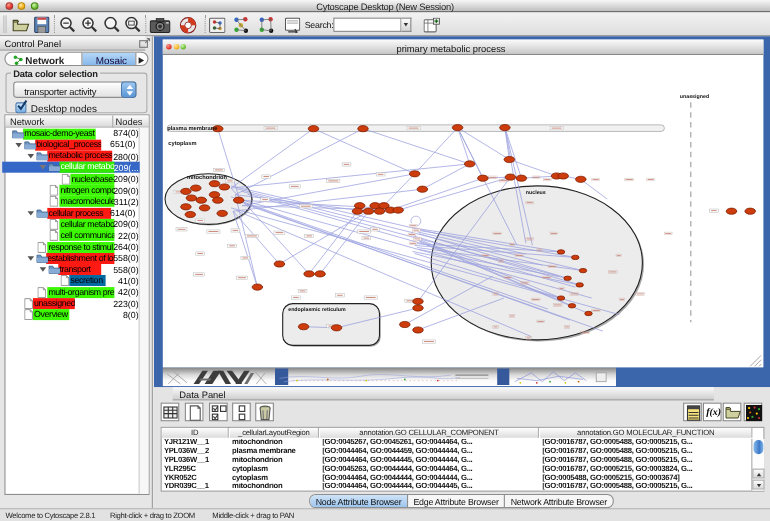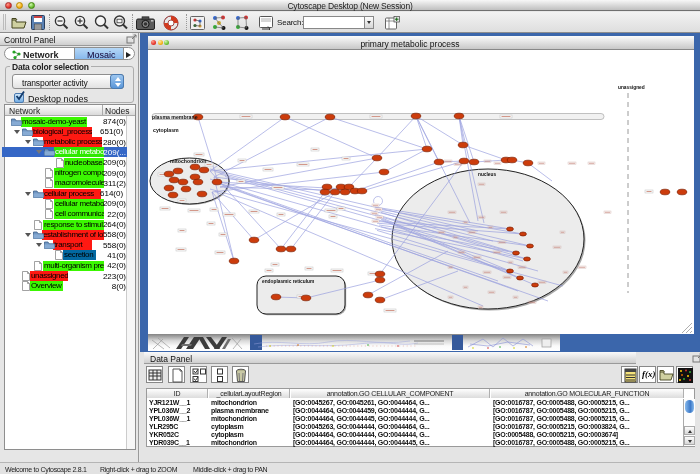--- a/index.html
+++ b/index.html
@@ -659,21 +659,21 @@
             <line x1="534" y1="282" x2="544" y2="272"></line>
             <line x1="538" y1="282" x2="544" y2="276"></line>
             <line x1="542" y1="282" x2="544" y2="280"></line>
           </g>
 </svg>
       </div>
  </div>
 </div>
 
 <div class="abs" style="left:140px;top:352px;width:560px;height:110px;background:#e4e4e4">
- <div class="abs" style="left:4px;top:0;width:492px;height:12px;background:linear-gradient(#fafafa,#cfcfcf);border-bottom:1px solid #9a9a9a">
+ <div class="abs" style="left:17px;top:0;width:492px;height:12px;background:linear-gradient(#fafafa,#cfcfcf);border-bottom:1px solid #9a9a9a">
   <div class="abs" style="left:6px;top:2px;font-size:8.5px;color:#111">Data Panel</div>
   <svg class="abs" style="left:548px;top:0.5px" width="11" height="11">
         <rect x="1" y="3" width="7" height="6" fill="none" stroke="#777" stroke-width="1"></rect>
         <path d="M6,5 L10,1 M10,1 L7.5,1 M10,1 L10,3.5" stroke="#777" stroke-width="1" fill="none"></path>
       </svg>
  </div>
 
  <div class="abs" style="left:6px;top:14px;width:17px;height:17px;background:#fff;border:1px solid #888">
       <svg width="15" height="15" style="margin:1px">
         <rect x="1" y="2" width="12" height="10" fill="#eee" stroke="#333"></rect>
@@ -780,18 +780,23 @@
    <div class="abs" style="left:1px;top:1px;width:9px;height:13px;border-radius:5px;background:linear-gradient(90deg,#86b9ec,#3c79c8 60%,#86b9ec)"></div>
    <div class="abs" style="left:0;top:27px;width:11px;height:9px;background:linear-gradient(#fdfdfd,#d8d8d8);border:1px solid #aaa">
           <div style="margin:2.5px 0 0 2.5px;width:0;height:0;border-left:2.5px solid transparent;border-right:2.5px solid transparent;border-bottom:3.5px solid #333"></div>
         </div>
    <div class="abs" style="left:0;top:37px;width:11px;height:9px;background:linear-gradient(#fdfdfd,#d8d8d8);border:1px solid #aaa">
           <div style="margin:2.5px 0 0 2.5px;width:0;height:0;border-left:2.5px solid transparent;border-right:2.5px solid transparent;border-top:3.5px solid #333"></div>
         </div>
   </div>
  </div>
 
+ <div class="abs" style="left:141px;top:97px;height:13px;display:flex;border:1px solid #8e8e8e;border-radius:6px;overflow:hidden;background:#f6f6f6">
+  <div style="padding:1.5px 5px;font-size:8px;letter-spacing:-0.2px;color:#111;background:linear-gradient(#cfe3f7,#9cc5ee);border-right:1px solid #8e8e8e;white-space:nowrap">Node Attribute Browser</div>
+  <div style="padding:1.5px 5px;font-size:8px;letter-spacing:-0.2px;color:#111;border-right:1px solid #8e8e8e;white-space:nowrap">Edge Attribute Browser</div>
+  <div style="padding:1.5px 5px;font-size:8px;letter-spacing:-0.2px;color:#111;white-space:nowrap">Network Attribute Browser</div>
+ </div>
 </div>
 
 <div class="abs" style="left:0;top:462px;width:700px;height:12px;background:#e2e2e2;border-top:1px solid #b5b5b5">
  <div class="abs" style="left:5px;top:2.5px;font-size:7px;letter-spacing:-0.3px;color:#222">Welcome to Cytoscape 2.8.1</div>
  <div class="abs" style="left:100px;top:2.5px;font-size:7px;letter-spacing:-0.3px;color:#222">Right-click + drag to ZOOM</div>
  <div class="abs" style="left:193px;top:2.5px;font-size:7px;letter-spacing:-0.3px;color:#222">Middle-click + drag to PAN</div>
 </div>
 </body></html>

